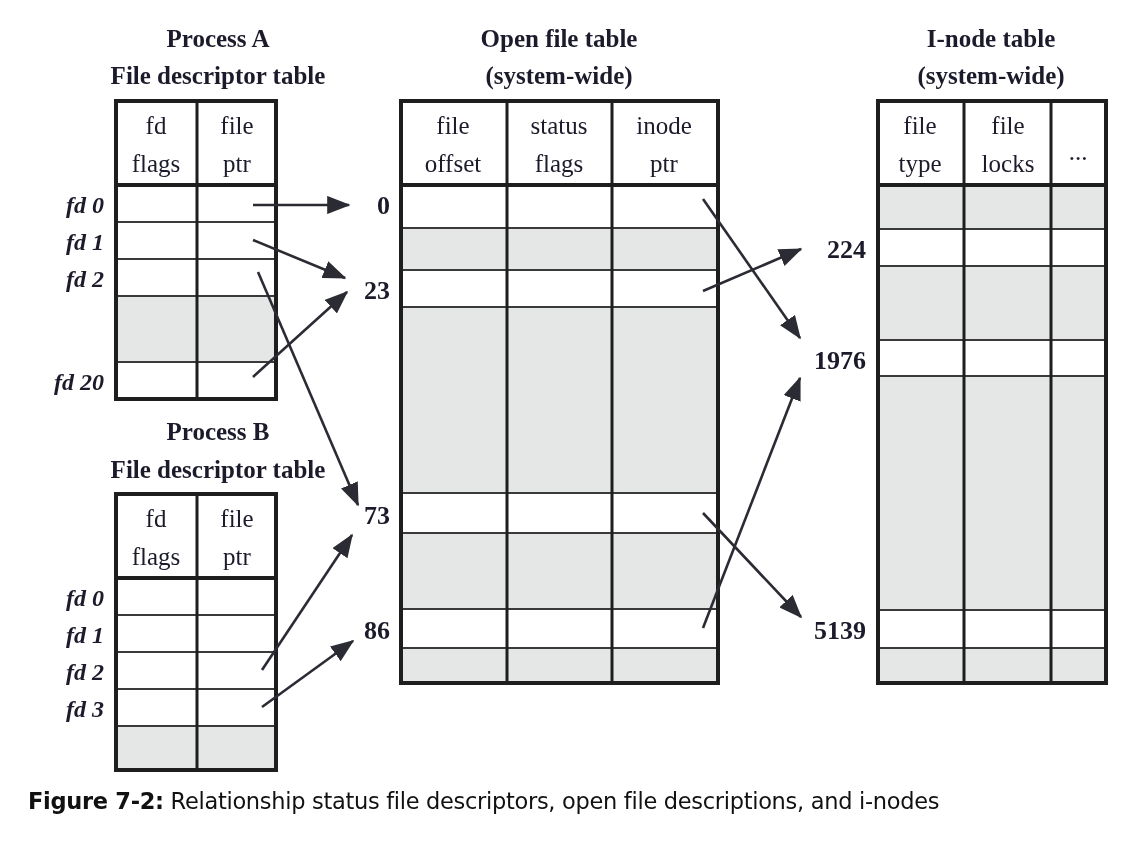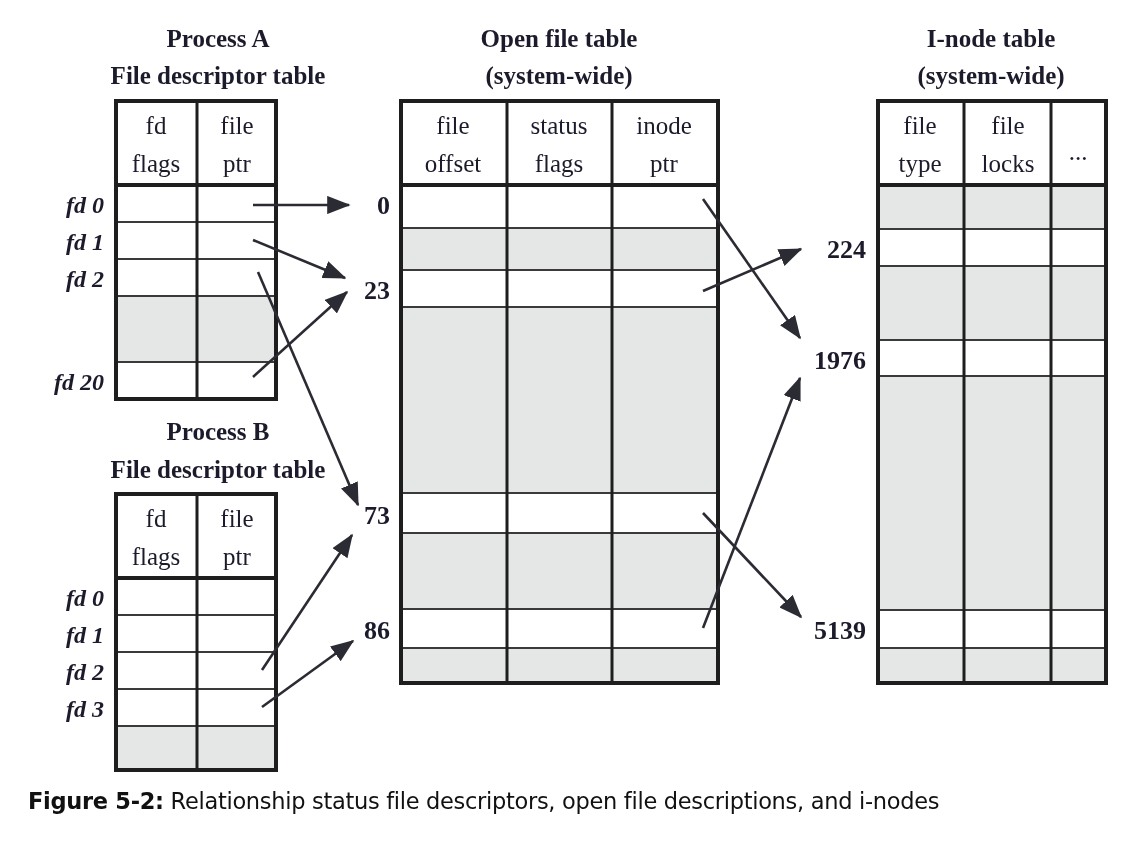--- a/index.html
+++ b/index.html
@@ -245,17 +245,17 @@
 
       <line class="link-line" x1="703" y1="291" x2="801" y2="249" marker-end="url(#arrowhead)"></line>
 
       <line class="link-line" x1="703" y1="513" x2="801" y2="617" marker-end="url(#arrowhead)"></line>
 
       <line class="link-line" x1="703" y1="628" x2="800" y2="378" marker-end="url(#arrowhead)"></line>
     </g>
   </svg>
 
   <div class="caption-wrap">
-    <span class="caption-label">Figure 5-2:</span>
+    <span class="caption-label">Figure 7-2:</span>
     <span>Relationship status file descriptors, open file descriptions, and i-nodes</span>
   </div>
 
 </div>
 
 </body></html>

